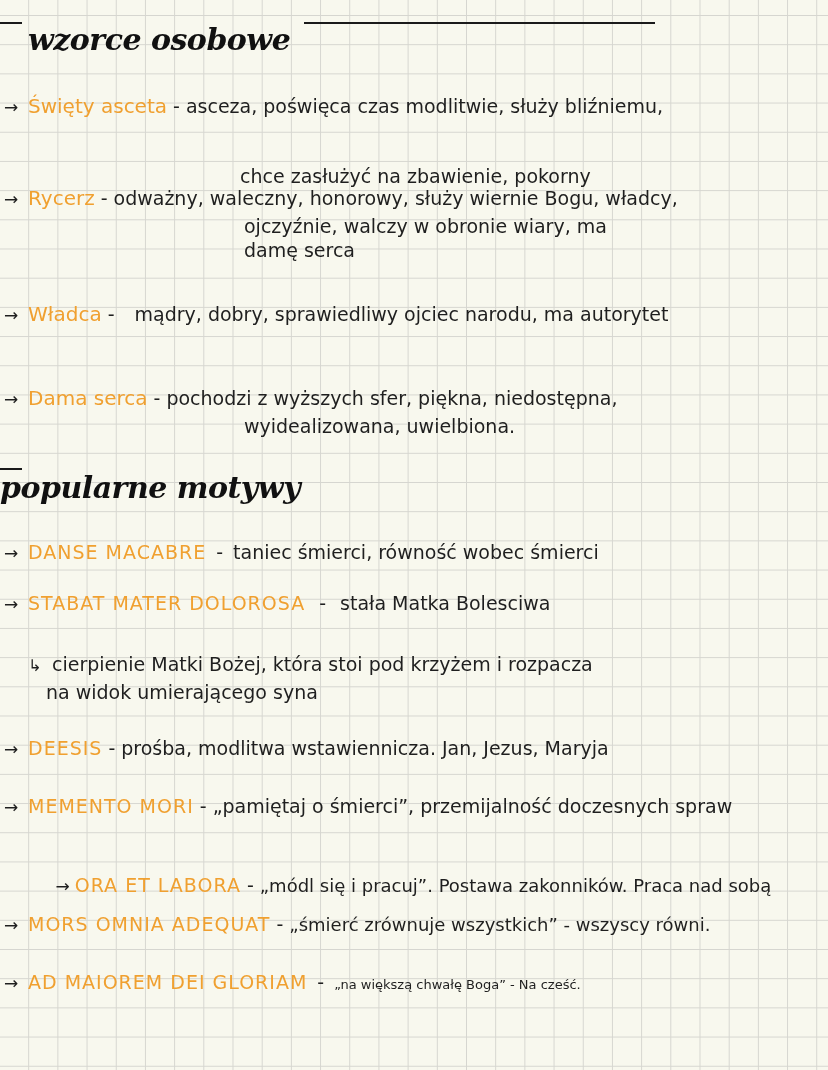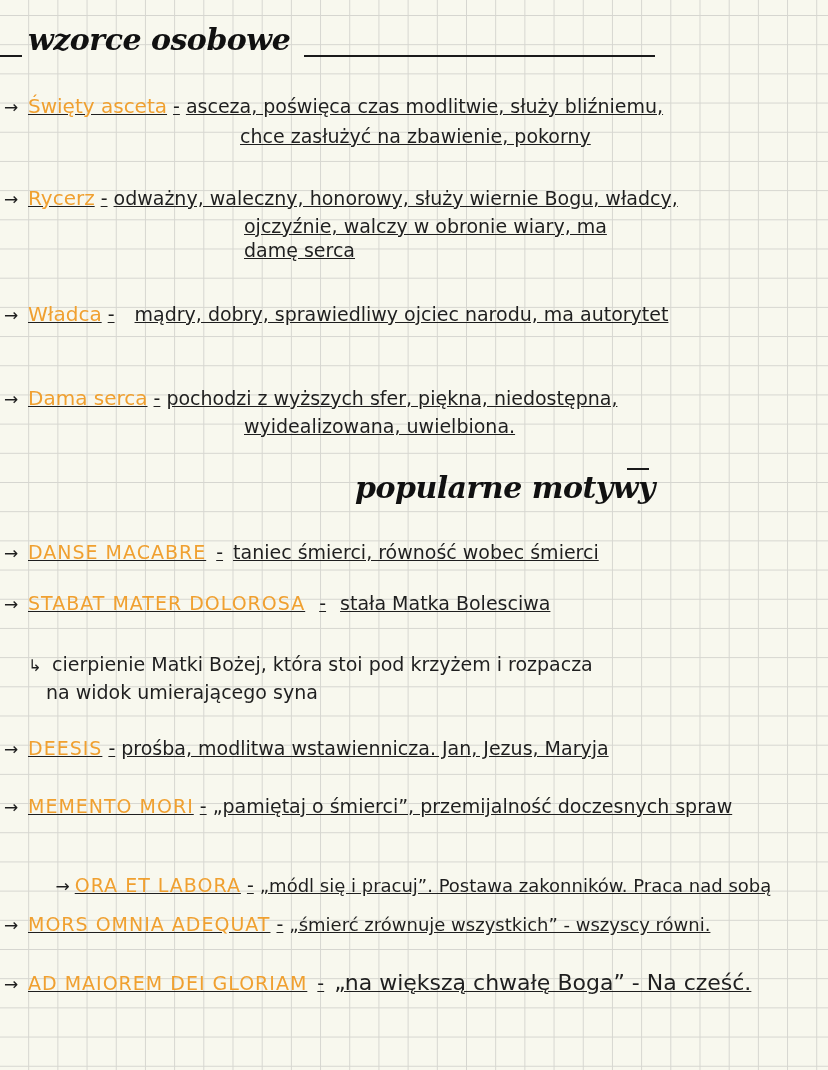--- a/index.html
+++ b/index.html
@@ -8,33 +8,32 @@
     background-color: #f8f8ee;
     background-image:
       linear-gradient(to right, #d6d6d0 1px, transparent 1px),
       linear-gradient(to bottom, #d6d6d0 1px, transparent 1px);
     background-size: 29.2px 29.2px;
     background-position: -1px 15px;
     font-family: "DejaVu Sans", sans-serif;
     color: #1a1a1a;
   }
   .heading {
-    position: absolute; left: 0; width: 655px; display: flex; align-items: flex-end;
+    position: absolute; left: 0; width: 655px; display: flex; align-items: flex-start;
   }
   .heading .dash { width: 22px; height: 2px; background: #1a1a1a; margin-right: 6px; }
   .heading .title {
     font-family: "DejaVu Serif", serif; font-style: italic; font-weight: bold;
     font-size: 30px; letter-spacing: -0.5px; color: #111;
   }
   .heading .rule { flex: 1; height: 2px; background: #1a1a1a; margin-left: 14px; }
   .entry {
     position: absolute; left: 4px; right: 10px;
     font-family: "DejaVu Sans", sans-serif; font-size: 19px; line-height: 29px;
     color: #1f1f1f;
-    text-decoration: underline;
   }
   .entry .arrow { display: inline-block; width: 24px; font-size: 17px; }
   .entry .term { color: #f0a030; font-size: 20px; }
   .entry .term.caps { letter-spacing: 1px; font-size: 19px; }
   .entry .sep { margin: 0 6px; }
   .entry .cont { display: block; padding-left: 240px; }
   .sub {
     position: absolute; left: 28px; right: 20px;
     font-size: 19px; line-height: 29px; color: #1f1f1f;
   }
@@ -45,21 +44,21 @@
 <body>
 
 <div class="heading" style="top:22px;">
   <span class="dash"></span>
   <span class="title">wzorce osobowe</span>
   <span class="rule"></span>
 </div>
 
 <div class="entry" style="top:92px;">
   <span class="arrow">→</span><span class="term">Święty asceta</span><span class="sep">-</span><span>asceza, poświęca czas modlitwie, służy bliźniemu,</span>
-  <span class="cont" style="padding-left:236px;">chce zasłużyć na zbawienie, pokorny</span>
+  <span class="cont" style="padding-left:236px;margin-top:40px;">chce zasłużyć na zbawienie, pokorny</span>
 </div>
 
 <div class="entry" style="top:184px;">
   <span class="arrow">→</span><span class="term">Rycerz</span><span class="sep">-</span><span>odważny, waleczny, honorowy, służy wiernie Bogu, władcy,</span>
   <span class="cont" style="padding-left:240px;line-height:24px;">ojczyźnie, walczy w obronie wiary, ma</span>
   <span class="cont" style="padding-left:240px;line-height:24px;">damę serca</span>
 </div>
 
 <div class="entry" style="top:300px;">
   <span class="arrow">→</span><span class="term">Władca</span><span class="sep" style="margin-right:20px;">-</span><span>mądry, dobry, sprawiedliwy ojciec narodu, ma autorytet</span>
@@ -99,14 +98,14 @@
 
 <div class="entry" style="top:871px;text-align:center;">
   <span class="arrow">→</span><span class="term caps">ORA ET LABORA</span><span class="sep">-</span><span style="font-size:18px;">„módl się i pracuj”. Postawa zakonników. Praca nad sobą</span>
 </div>
 
 <div class="entry" style="top:910px;">
   <span class="arrow">→</span><span class="term caps">MORS OMNIA ADEQUAT</span><span class="sep">-</span><span style="font-size:18px;">„śmierć zrównuje wszystkich” - wszyscy równi.</span>
 </div>
 
 <div class="entry" style="top:968px;">
-  <span class="arrow">→</span><span class="term caps">AD MAIOREM DEI GLORIAM</span><span class="sep" style="margin:0 10px;">-</span><span style="font-size:22px;">„na większą chwałę Boga” - Na cześć.</span>
+  <span class="arrow">→</span><span class="term caps">AD MAIOREM DEI GLORIAM</span><span class="sep" style="margin:0 10px;">-</span><span style="font-size:13px;">„na większą chwałę Boga” - Na cześć.</span>
 </div>
 
 </body></html>

